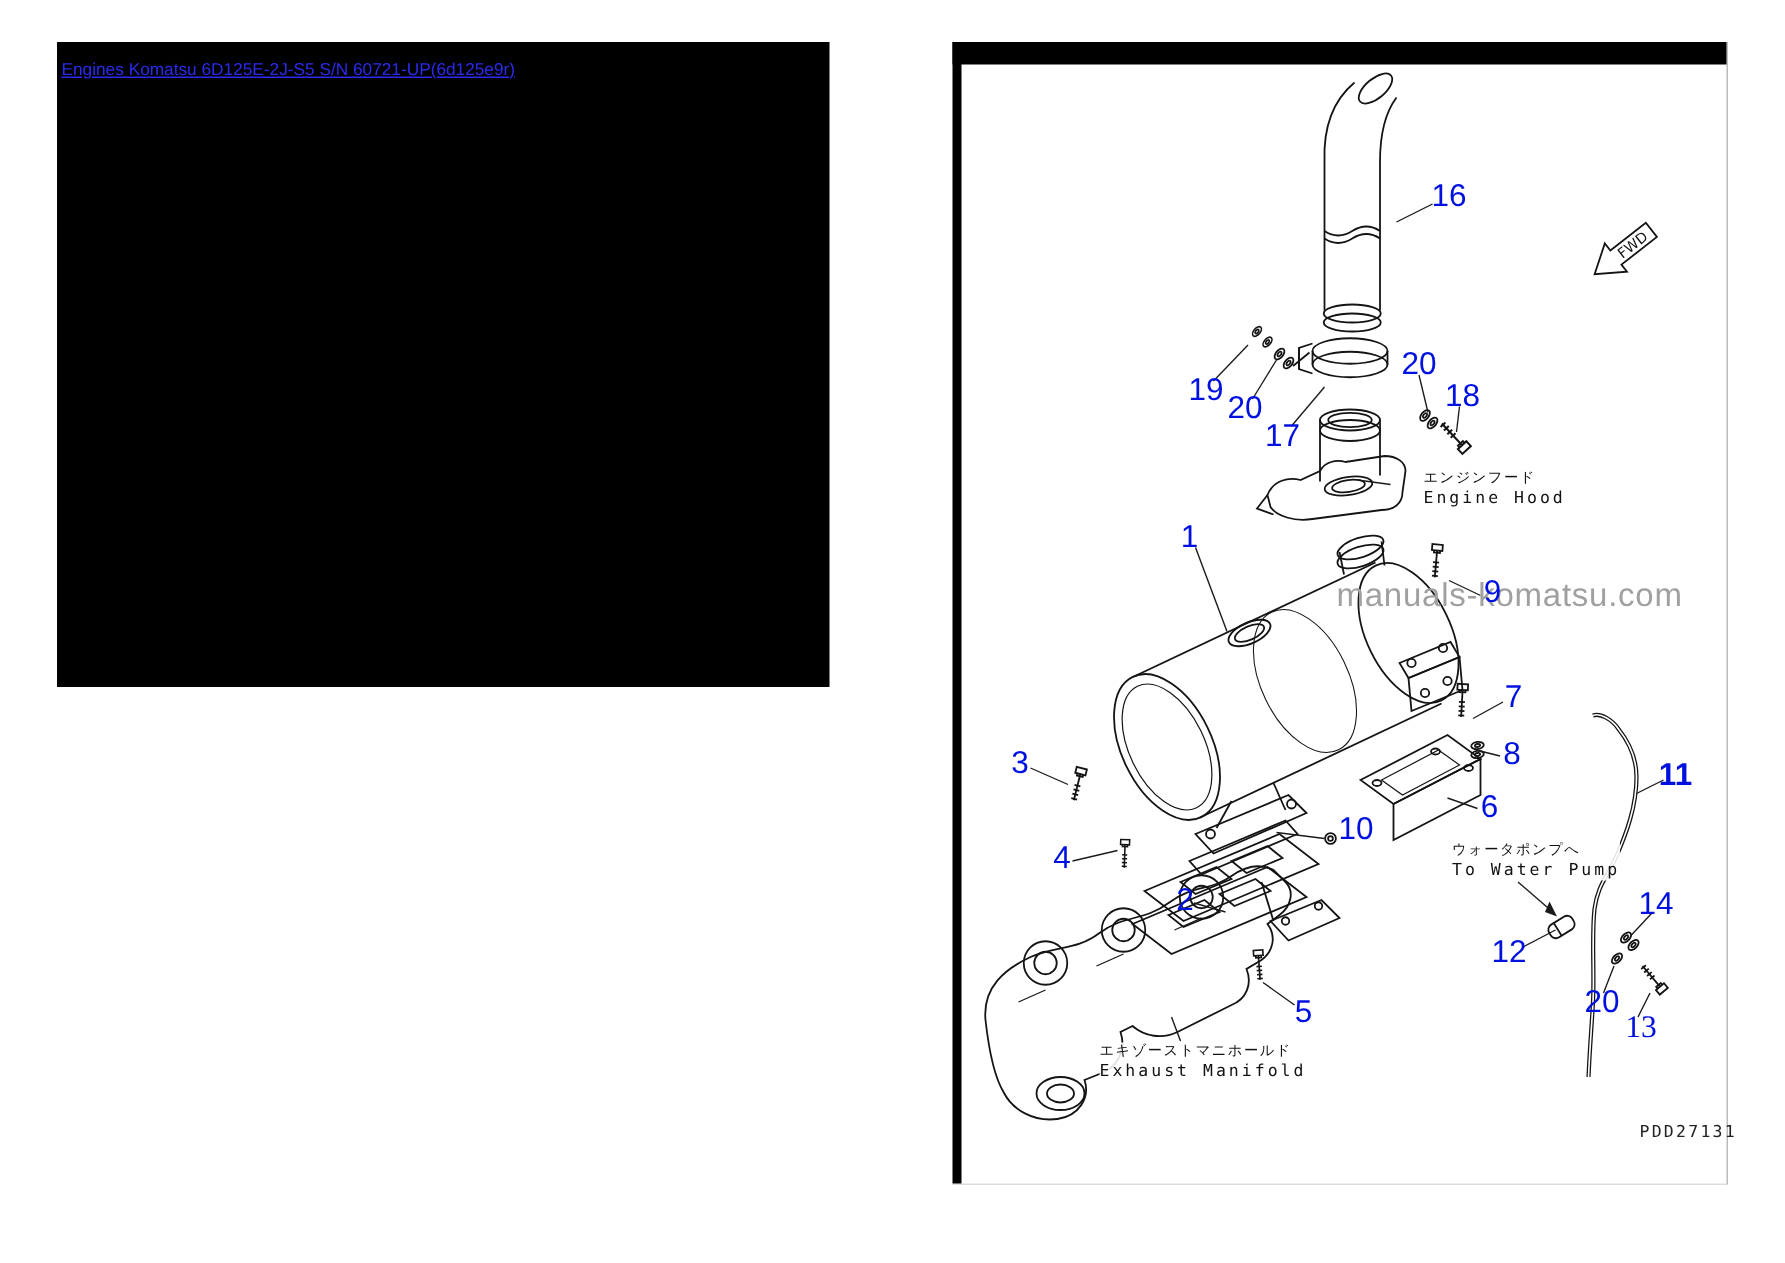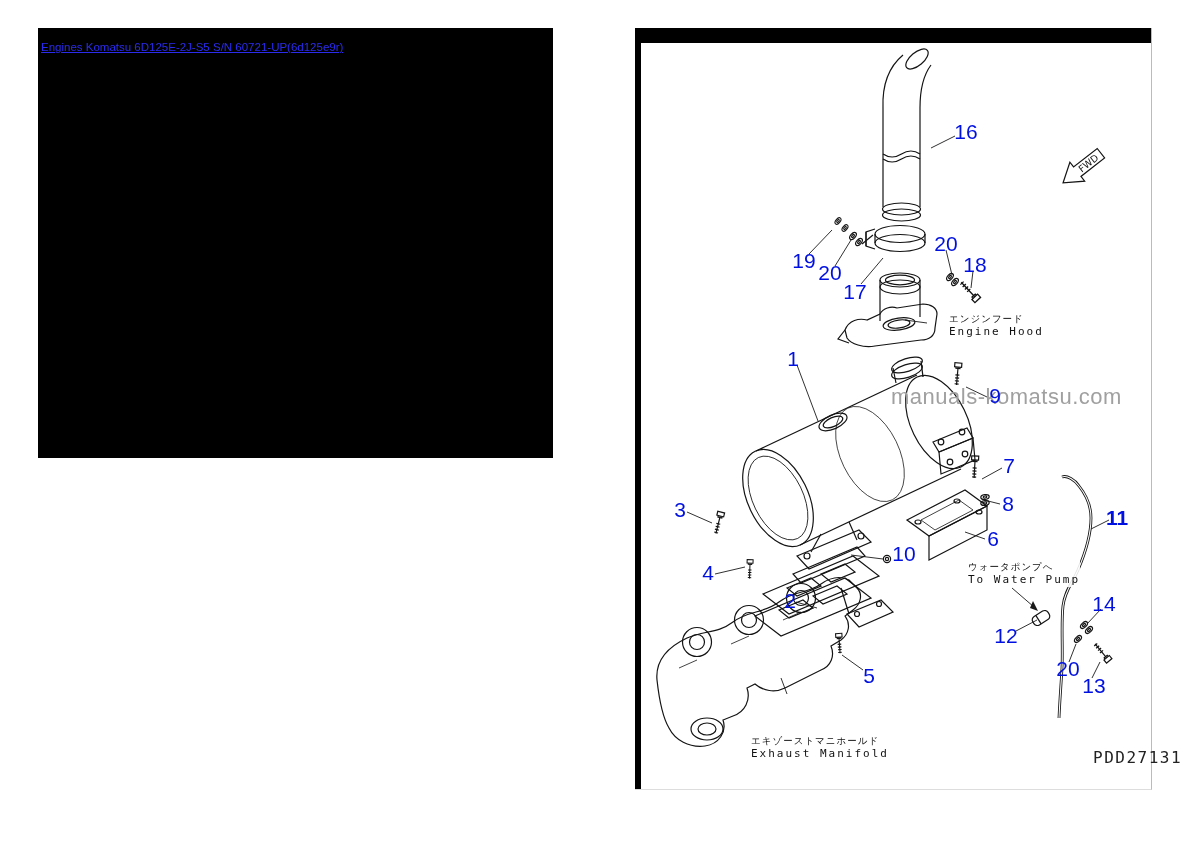--- a/index.html
+++ b/index.html
@@ -33,21 +33,21 @@
 
   .diagram-label{position:absolute;background:rgba(255,255,255,0.88);
         font-family:"DejaVu Sans Mono","Liberation Mono",monospace;color:#111;
         line-height:1.25;white-space:nowrap;}
   .diagram-label .jp{font-size:9.5px;letter-spacing:1px;}
   .diagram-label .en{font-size:11px;letter-spacing:2px;}
 
   .watermark{position:absolute;left:256px;top:356px;color:var(--watermark-gray);
         font-size:22px;letter-spacing:0.5px;z-index:2;
         font-family:"Liberation Sans",sans-serif;}
-  .drawing-code{position:absolute;left:458px;top:720px;color:#222;font-size:16px;
+  .drawing-code{position:absolute;left:458px;top:720px;color:#222;font-size:11px;
         letter-spacing:1.5px;z-index:3;
         font-family:"DejaVu Sans Mono","Liberation Mono",monospace;}
 
   svg text{font-family:"DejaVu Sans","Liberation Sans",sans-serif;}
 </style>
 </head>
 <body>
 
 <div class="page">
 
@@ -262,32 +262,32 @@
         <div class="callout" style="left: 373px; top: 475px;">8</div>
         <div class="callout" style="left: 45px; top: 481px;">3</div>
         <div class="callout" style="left: 358px; top: 510px;">6</div>
         <div class="callout" style="left: 73px; top: 544px;">4</div>
         <div class="callout" style="left: 224px; top: 525px; margin-left: 45px;">10</div>
         <div class="callout" style="left: 155px; top: 572px;">2</div>
         <div class="callout" style="left: 482px; top: 489px; font-weight: bold;">11</div>
         <div class="callout" style="left: 371px; top: 607px;">12</div>
         <div class="callout" style="left: 469px; top: 575px; text-align: right;">14</div>
         <div class="callout" style="left: 433px; top: 640px;">20</div>
-        <div class="callout" style="left: 459px; top: 657px;">13</div>
+        <div class="callout" style="left: 459px; top: 657px; font-family: Liberation Serif, serif;">13</div>
         <div class="callout" style="left: 234px; top: 647px;">5</div>
       </div>
 
     <div class="overlay">
         <div class="diagram-label" style="left: 296px; top: 285px; margin-left: 18px;">
           <div class="jp">エンジンフード</div>
           <div class="en">Engine Hood</div>
         </div>
         <div class="diagram-label" style="left: 333px; top: 533px;">
           <div class="jp">ウォータポンプへ</div>
           <div class="en">To Water Pump</div>
         </div>
-        <div class="diagram-label" style="left: 116px; top: 667px; margin-top: 40px;">
+        <div class="diagram-label" style="left: 98px; top: 667px;">
           <div class="jp">エキゾーストマニホールド</div>
           <div class="en">Exhaust Manifold</div>
         </div>
       </div>
   </div>
 </div>
 
 </body></html>

